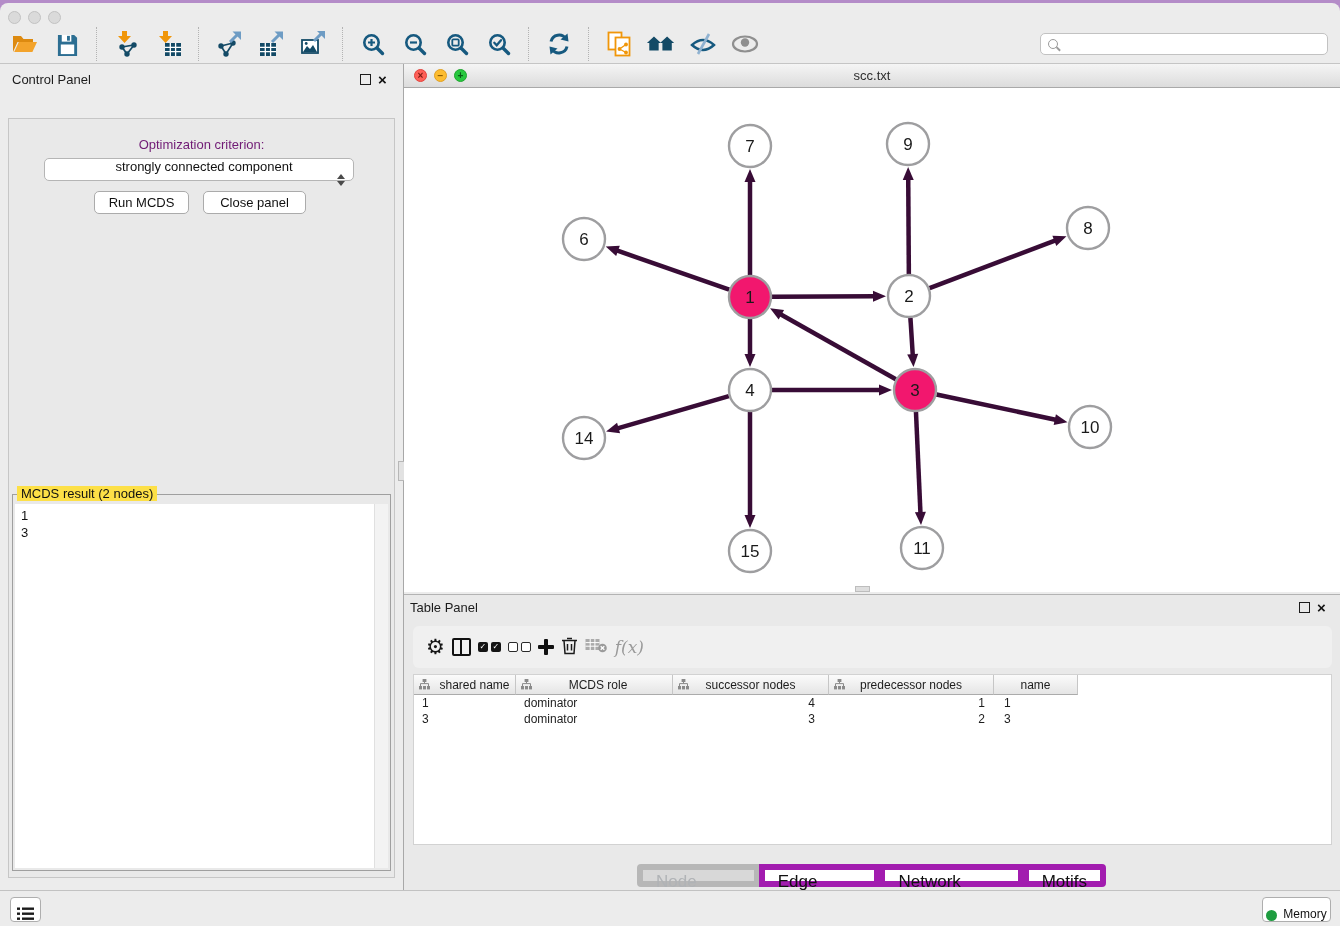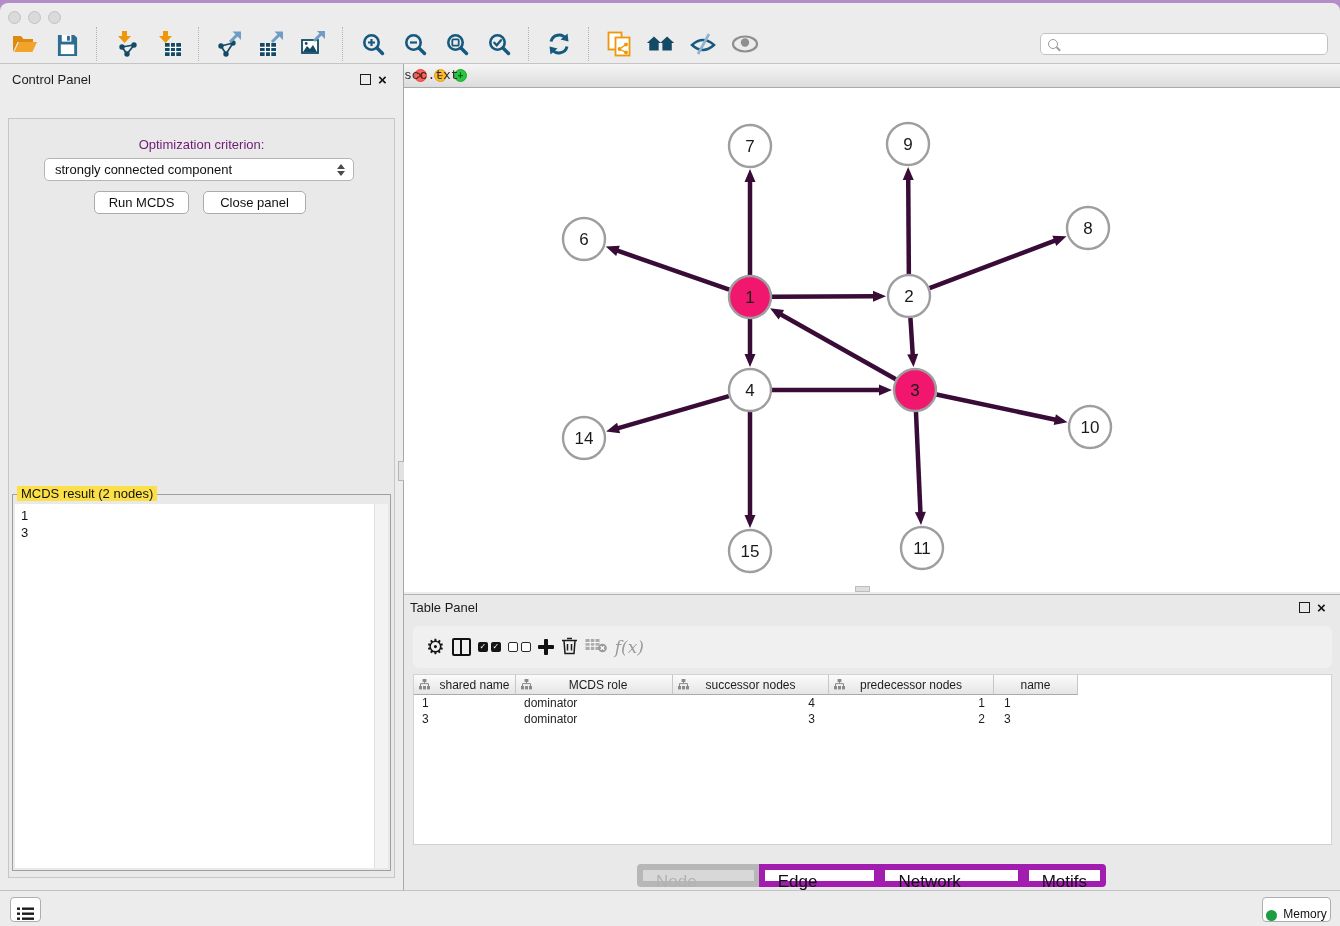--- a/index.html
+++ b/index.html
@@ -33,21 +33,21 @@
   .cp-content{position:absolute;left:8px;top:118px;width:387px;height:760px;background:#e9e9e9;
               border:1px solid #c6c6c6;box-sizing:border-box;}
   .cp-tabs{position:absolute;left:78px;top:97px;display:flex;height:21px;z-index:3;}
   .cptab{height:21px;line-height:21px;padding:0 12px;background:#fff;border:1px solid #a9a9a9;
          margin-left:-1px;font-size:13px;color:#111;box-sizing:border-box;}
   .cptab:first-child{border-radius:4px 0 0 4px;}
   .cptab.sel{background:#d8d8d8;color:#b2b5b9;border-radius:0 4px 4px 0;border-color:#b7b7b7;}
   .opt-label{position:absolute;left:0;width:403px;top:137px;text-align:center;font-size:13px;color:#701a75;}
   .dropdown{position:absolute;left:44px;top:158px;width:310px;height:23px;background:#fff;
             border:1px solid #b5b5b5;border-radius:5px;display:flex;align-items:center;
-            padding-left:10px;box-sizing:border-box;font-size:13px;color:#111;}
+            padding-left:10px;box-sizing:border-box;font-size:13px;color:#111;flex-direction:column;}
   .chev{display:flex;flex-direction:column;gap:2px;margin-left:auto;margin-right:8px;}
   .chev .up{width:0;height:0;border-left:4px solid transparent;border-right:4px solid transparent;border-bottom:5px solid #4a4a4a;}
   .chev .down{width:0;height:0;border-left:4px solid transparent;border-right:4px solid transparent;border-top:5px solid #4a4a4a;}
   .btn{position:absolute;height:23px;background:#fff;border:1px solid #ababab;border-radius:5px;
        font-size:13px;color:#111;display:flex;align-items:center;justify-content:center;box-sizing:border-box;}
   .groupbox{position:absolute;left:12px;top:494px;width:379px;height:377px;border:1px solid #9f9f9f;box-sizing:border-box;}
   .groupbox .legend{position:absolute;top:-9px;left:4px;background:#fde047;padding:0 4px;font-size:13px;color:#111;}
   .result-area{position:absolute;left:2px;right:2px;top:9px;bottom:2px;background:#fff;overflow:hidden;}
   .result-area .line{font-size:13px;line-height:17px;color:#111;padding-left:6px;}
   .result-area .line:first-child{padding-top:3px;}
@@ -57,21 +57,21 @@
   .net-titlebar{position:absolute;left:0;top:0;right:0;height:24px;
                 background:linear-gradient(#f5f5f5,#dcdcdc);border-bottom:1px solid #a9a9a9;box-sizing:border-box;}
   .itl{position:absolute;top:5px;width:13px;height:13px;border-radius:50%;box-sizing:border-box;
        font:600 10px/11px "Liberation Sans",sans-serif;text-align:center;}
   .itl.close{background:#fe5f57;border:1px solid #e2433d;color:#7d1a12;}
   .itl.close::after{content:"×";}
   .itl.min{background:#fdbc2f;border:1px solid #e0a024;color:#8a5a00;}
   .itl.min::after{content:"−";}
   .itl.max{background:#27c83f;border:1px solid #1fa52f;color:#0a5c18;}
   .itl.max::after{content:"+";}
-  .net-title{position:absolute;left:0;right:0;top:4px;text-align:left;font-size:13px;color:#2e2e2e;font-family:Liberation Mono, monospace;}
+  .net-title{position:absolute;left:0;right:0;top:4px;text-align:center;font-size:13px;color:#2e2e2e;}
   #graph-svg{position:absolute;left:0;top:24px;}
   .h-handle{position:absolute;left:451px;bottom:0px;width:15px;height:6px;background:#dedede;border:1px solid #bdbdbd;box-sizing:border-box;}
   
   .table-panel{position:absolute;left:404px;top:594px;width:936px;height:296px;background:#e9e9e9;
                border-top:1px solid #b3b3b3;box-sizing:border-box;}
   .tp-toolbar-bg{position:absolute;left:413px;top:626px;width:919px;height:42px;background:#f0f0f0;border-radius:6px;}
   .tp-toolbar{position:absolute;left:426px;top:630px;height:34px;display:flex;align-items:center;gap:7px;}
   .ic-gear::after{content:"⚙";font-size:21px;color:#161616;line-height:22px;}
   .ic-cols{width:15px;height:14px;border:2px solid #111;border-radius:2px;position:relative;}
   .ic-cols::after{content:"";position:absolute;left:50%;top:0;bottom:0;width:2px;margin-left:-1px;background:#111;}

